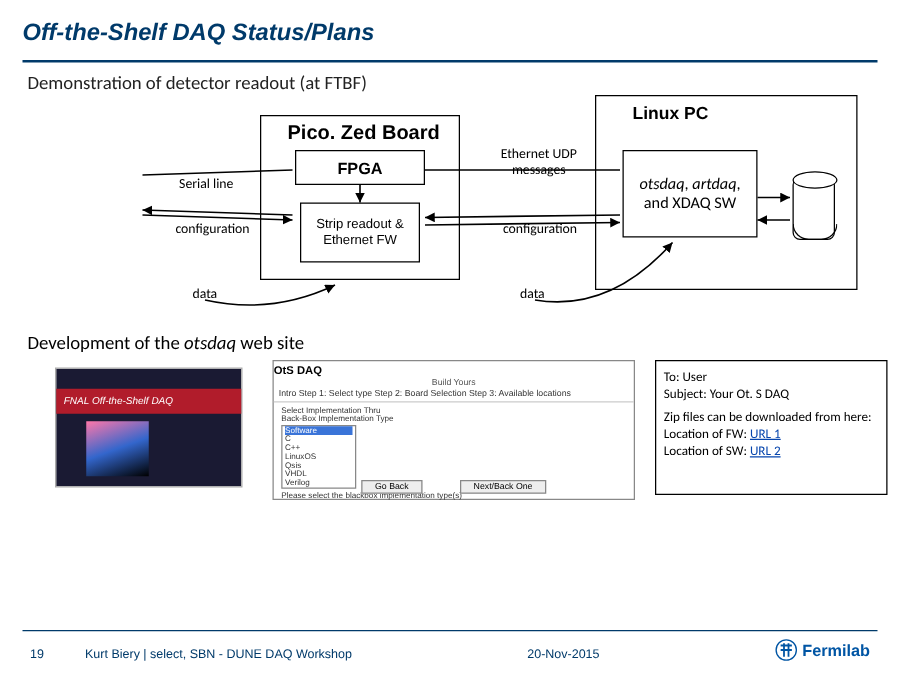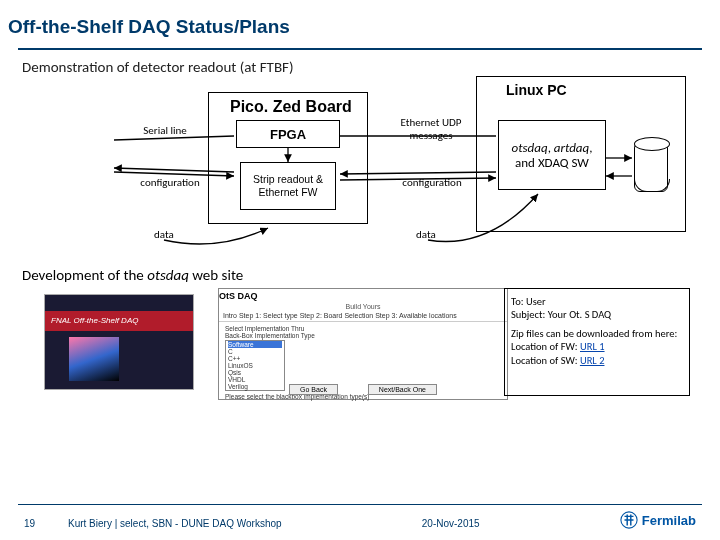--- a/index.html
+++ b/index.html
@@ -1,36 +1,36 @@
 <!DOCTYPE html>
 <html><head>
 <meta charset="utf-8">
 <style>
   * { box-sizing: border-box; margin: 0; padding: 0; }
   body { width: 720px; height: 540px; font-family: Arial, sans-serif; background: #fff; position: relative; overflow: hidden; }
-  .header { padding: 16px 8px 6px; }
+  .header { padding: 16px 18px 6px; font-style: italic; }
   .title { color: #003a6a; font-size: 19px; font-weight: bold; }
   .rule { height: 2px; background: #003a6a; margin: 4px 18px 0; }
   .subhead { font-size: 15px; color: #222; padding: 8px 22px 4px; font-family: Calibri, Arial, sans-serif; }
   .diagram { position: relative; height: 180px; margin: 0 18px; }
   .box { position: absolute; border: 1.5px solid #000; background: #fff; text-align: center; font-size: 13px; display: flex; align-items: center; justify-content: center; }
   .box-si { left: 6px; top: 48px; width: 90px; height: 50px; font-family: Calibri, Arial, sans-serif; }
   .picozed-lbl { position: absolute; left: 212px; top: 18px; font-size: 16px; font-weight: bold; }
   .picozed-box { position: absolute; left: 190px; top: 12px; width: 160px; height: 132px; border: 1px solid #000; }
   .box-fpga { left: 218px; top: 40px; width: 104px; height: 28px; font-weight: bold; }
   .box-strip { left: 222px; top: 82px; width: 96px; height: 48px; font-size: 10.5px; line-height: 1.2; }
   .linux-lbl { position: absolute; left: 488px; top: 2px; font-size: 14px; font-weight: bold; }
   .linux-box { position: absolute; left: 458px; top: -4px; width: 210px; height: 156px; border: 1px solid #000; }
   .box-sw { left: 480px; top: 40px; width: 108px; height: 70px; font-size: 13px; font-style: normal; font-family: Calibri, Arial, sans-serif; text-align: center; padding: 4px; }
   .box-sw i { font-style: italic; }
   .cyl { position: absolute; left: 616px; top: 62px; width: 34px; height: 50px; border: 1.2px solid #000; border-radius: 6px; background: #fff; }
   .cyl:before { content:""; position:absolute; left:-1px; top:-6px; width:34px; height:12px; border:1.2px solid #000; border-radius:50%; background:#fff; }
   .cyl:after { content:""; position:absolute; left:-1px; bottom:-1px; width:34px; height:12px; border:1.2px solid #000; border-top:none; border-radius:0 0 17px 17px; }
   .lbl { position: absolute; font-size: 11px; font-family: Calibri, Arial, sans-serif; text-align: center; }
-  .lbl-serial { left: 112px; top: 44px; width: 70px; }
+  .lbl-serial { left: 112px; top: 60px; width: 70px; }
   .lbl-config1 { left: 112px; top: 96px; width: 80px; }
   .lbl-data1 { left: 136px; top: 148px; }
   .lbl-eth { left: 368px; top: 36px; width: 90px; }
   .lbl-config2 { left: 374px; top: 96px; width: 80px; }
   .lbl-data2 { left: 398px; top: 148px; }
   svg.arrows { position: absolute; left: 0; top: 0; width: 100%; height: 100%; pointer-events: none; }
 
   .section2 { padding: 6px 22px 0; font-size: 15px; font-family: Calibri, Arial, sans-serif; }
   .section2 i { font-style: italic; }
   .screens { position: relative; height: 120px; margin: 4px 18px 0; }
@@ -39,21 +39,21 @@
   .shot1-img { position:absolute; left:24px; top:42px; width:50px; height:44px; background:linear-gradient(160deg,#f7a,#36c,#000); }
   .shot2 { position: absolute; left: 200px; top: 0; width: 290px; height: 112px; border: 1px solid #888; background:#fff; }
   .shot2-title { text-align:left; font-size:9px; font-weight:bold; padding:2px 0; }
   .shot2-sub { text-align:center; font-size:7px; color:#555; }
   .shot2-tabs { font-size:7px; color:#333; padding:2px 4px; border-bottom:1px solid #ccc; }
   .shot2-body { font-size:6.5px; padding:3px 6px; color:#333; }
   .shot2-sel { border:1px solid #888; width:60px; padding:0 2px; margin-top:1px; }
   .shot2-hl { background:#3a74d8; color:#fff; }
   .shot2-btns { position:absolute; bottom:4px; left:0; width:100%; text-align:center; font-size:7px; }
   .shot2-btn { display:inline-block; border:1px solid #888; background:#eee; padding:1px 10px; margin:0 14px; }
-  .msgbox { position: absolute; left: 486px; top: 0; width: 186px; height: 108px; border: 1px solid #000; font-size: 10.5px; padding: 6px 6px; line-height: 1.25; font-family: Calibri, Arial, sans-serif; }
+  .msgbox { position: absolute; left: 506px; top: 0; width: 186px; height: 108px; border: 1px solid #000; font-size: 10.5px; padding: 6px 6px; line-height: 1.25; font-family: Calibri, Arial, sans-serif; }
   .msgbox a { color: #0645ad; text-decoration: underline; }
   .footer { position: absolute; bottom: 0; left: 0; width: 100%; height: 36px; }
   .foot-rule { height: 1px; background: #003a6a; margin: 0 18px; }
   .foot-row { display:flex; justify-content:space-between; align-items:flex-end; padding:6px 24px 0; font-size: 10px; color:#003a6a; }
   .pnum { width: 24px; }
   .fermi { display:flex; align-items:center; gap:4px; font-weight:bold; font-size:13px; color:#0055a4; }
   .fermi-logo { width:18px; height:18px; }
 </style>
 </head>
 <body>

